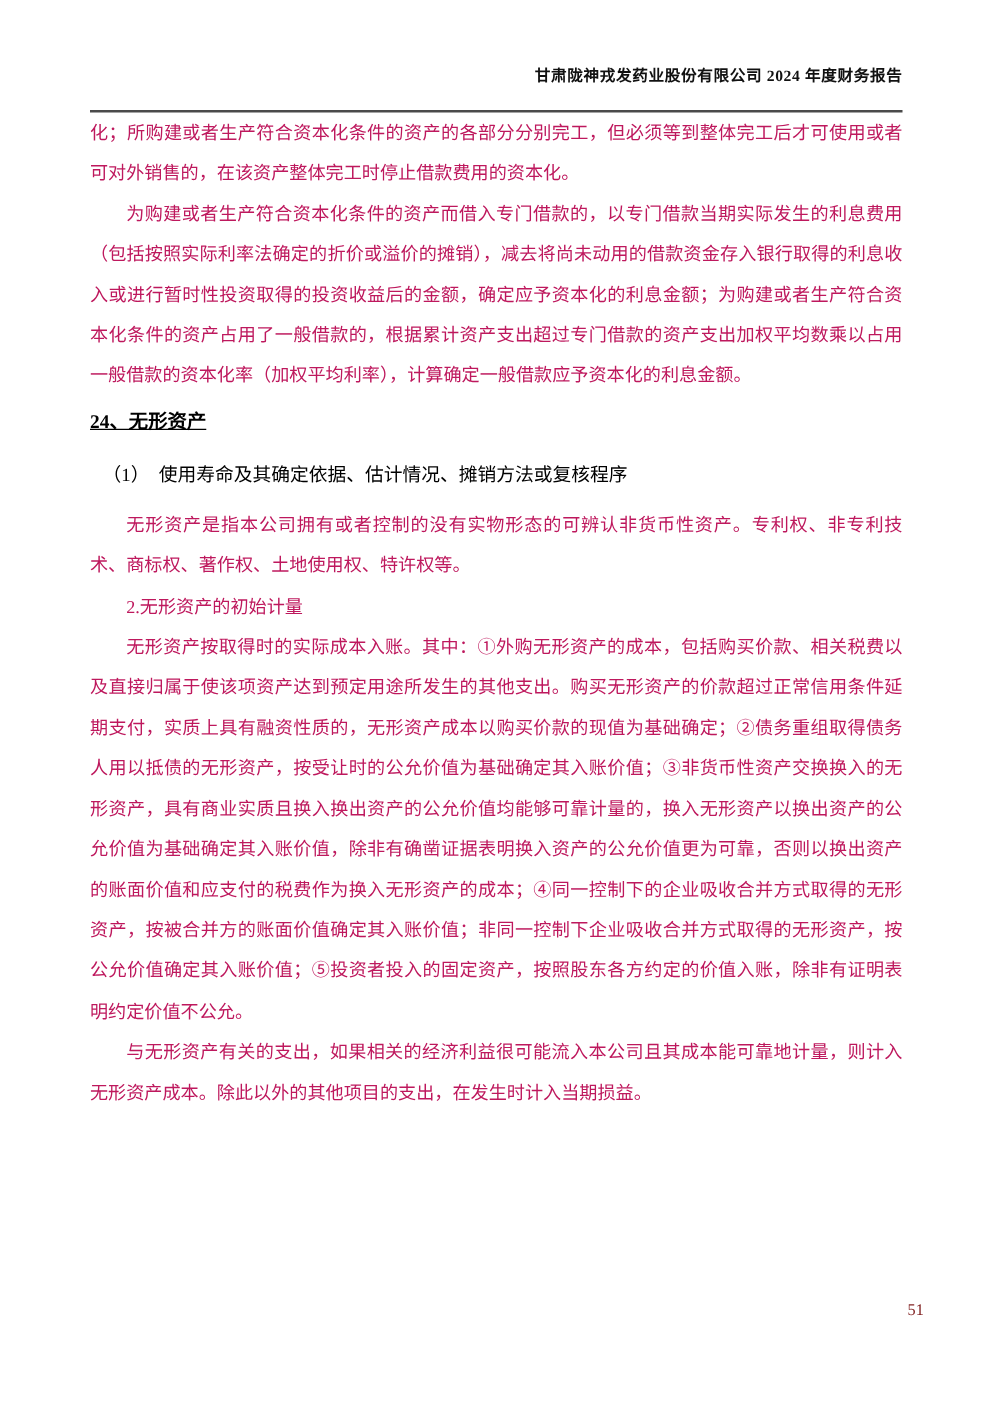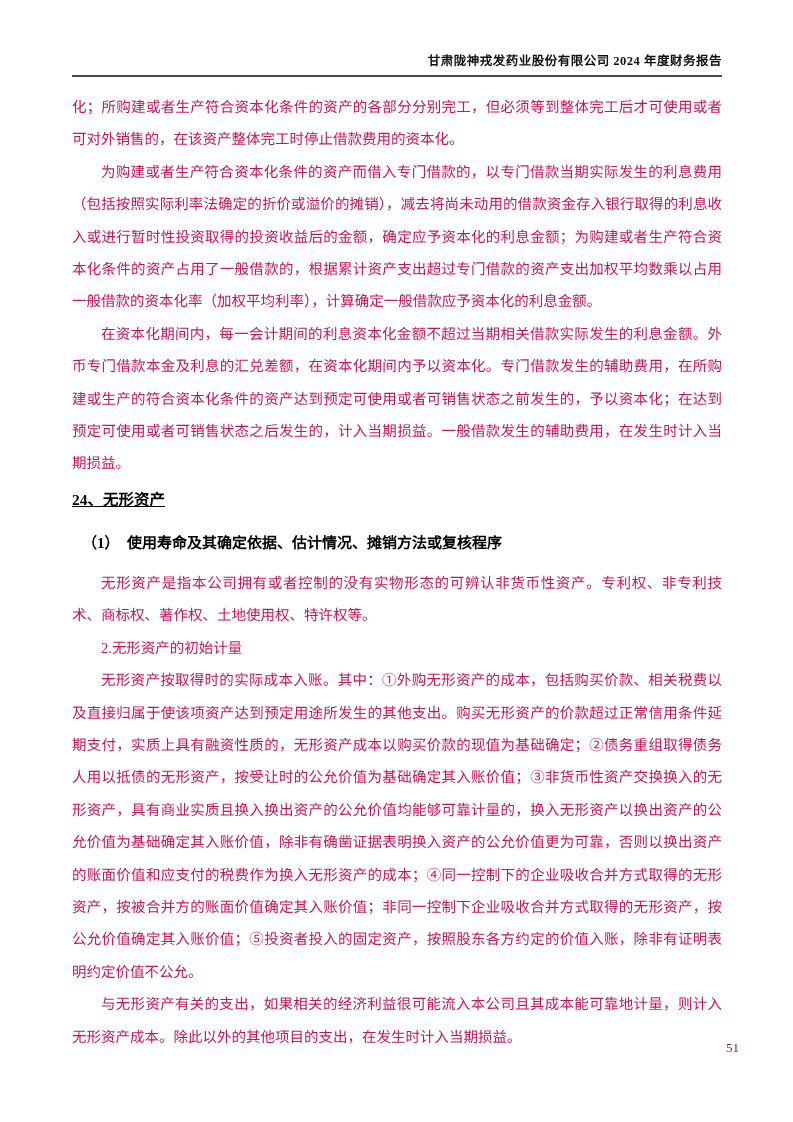--- a/index.html
+++ b/index.html
@@ -19,21 +19,21 @@
   .doc-header {
     position: absolute;
     top: 50px;
     left: 72px;
     right: 71px;
     text-align: right;
     font-size: 12.5px;
     font-weight: bold;
     letter-spacing: 0.5px;
     color: #111111;
-    padding-bottom: 6px;
+    padding-bottom: 19px;
     border-bottom: 2px solid #4a4a4a;
   }
   .doc-body {
     position: absolute;
     top: 91px;
     left: 72px;
     right: 71px;
   }
   .para {
     margin: 0;
@@ -49,21 +49,21 @@
     margin: 9px 0 0 0;
     font-size: 15.5px;
     font-weight: bold;
     color: #000000;
     line-height: 22px;
     text-decoration: underline;
   }
   .h-sub {
     margin: 21px 0 13px 0;
     font-size: 15px;
-    font-weight: bold;
+    font-weight: normal;
     color: #000000;
     line-height: 22px;
     padding-left: 10px;
   }
   .page-number {
     position: absolute;
     top: 1040px;
     right: 54px;
     font-size: 13px;
     color: #7f1d1d;
@@ -76,21 +76,20 @@
 
   <div class="doc-header">甘肃陇神戎发药业股份有限公司 2024 年度财务报告</div>
 
   <div class="doc-body">
 
     <p class="para">化；所购建或者生产符合资本化条件的资产的各部分分别完工，但必须等到整体完工后才可使用或者可对外销售的，在该资产整体完工时停止借款费用的资本化。</p>
 
 
     <p class="para indent">为购建或者生产符合资本化条件的资产而借入专门借款的，以专门借款当期实际发生的利息费用（包括按照实际利率法确定的折价或溢价的摊销），减去将尚未动用的借款资金存入银行取得的利息收入或进行暂时性投资取得的投资收益后的金额，确定应予资本化的利息金额；为购建或者生产符合资本化条件的资产占用了一般借款的，根据累计资产支出超过专门借款的资产支出加权平均数乘以占用一般借款的资本化率（加权平均利率），计算确定一般借款应予资本化的利息金额。</p>
 
-    <p class="para indent">在资本化期间内，每一会计期间的利息资本化金额不超过当期相关借款实际发生的利息金额。外币专门借款本金及利息的汇兑差额，在资本化期间内予以资本化。专门借款发生的辅助费用，在所购建或生产的符合资本化条件的资产达到预定可使用或者可销售状态之前发生的，予以资本化；在达到预定可使用或者可销售状态之后发生的，计入当期损益。一般借款发生的辅助费用，在发生时计入当期损益。</p>
 
     <h2 class="h-section">24、无形资产</h2>
 
     <h3 class="h-sub">（1）　使用寿命及其确定依据、估计情况、摊销方法或复核程序</h3>
 
 
     <p class="para indent">无形资产是指本公司拥有或者控制的没有实物形态的可辨认非货币性资产。专利权、非专利技术、商标权、著作权、土地使用权、特许权等。</p>
 
     <p class="para indent">2.无形资产的初始计量</p>
 

